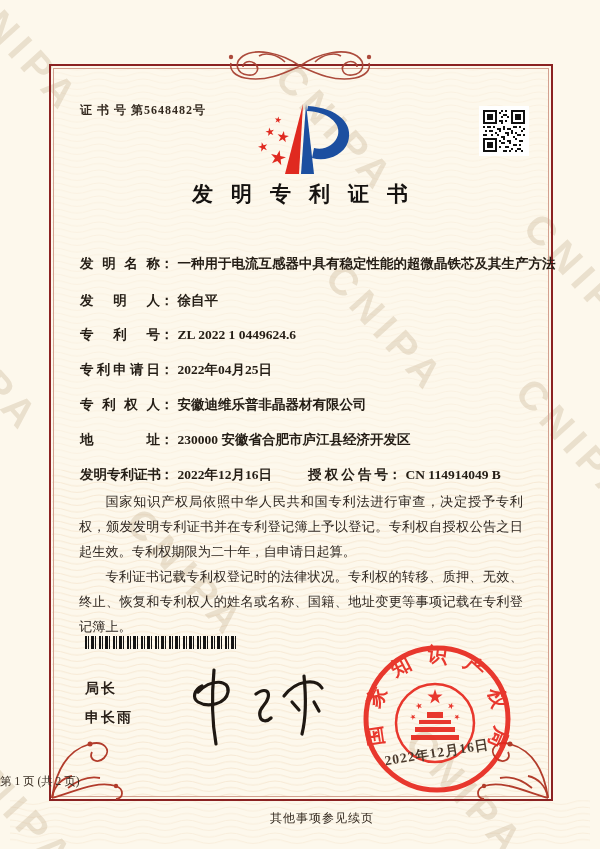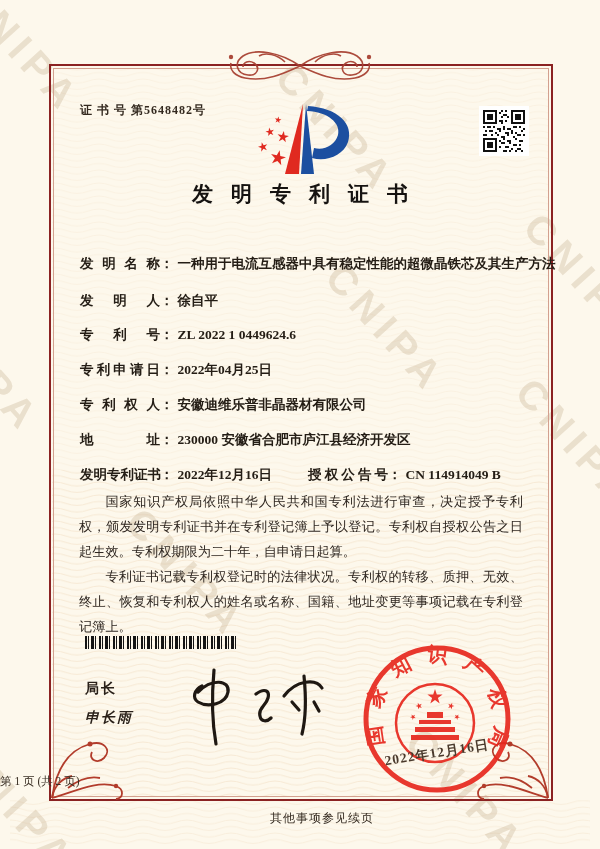--- a/index.html
+++ b/index.html
@@ -48,21 +48,21 @@
   .paras p{margin:0;text-indent:2em;}
   .barcode{
     position:absolute;left:85px;top:636px;width:154px;height:13px;
     background:repeating-linear-gradient(90deg,
       #141414 0 2px,transparent 2px 3px,
       #141414 3px 4px,transparent 4px 6px,
       #141414 6px 9px,transparent 9px 10px,
       #141414 10px 11px,transparent 11px 14px);
   }
   .signer-title{position:absolute;left:85px;top:680px;font-size:14px;font-weight:bold;color:#2a211a;letter-spacing:2px;}
-  .signer-name{position:absolute;left:85px;top:709px;font-size:14px;font-weight:bold;color:#2a211a;letter-spacing:2px;font-style:italic;}
+  .signer-name{position:absolute;left:85px;top:709px;font-size:14px;font-weight:bold;color:#2a211a;letter-spacing:2px;}
   .page-footer{position:absolute;left:0;right:0;top:774px;font-size:11.5px;color:#3a2f24;}
   .cont-note{position:absolute;left:0;right:0;top:810px;text-align:center;font-size:12px;color:#33291f;letter-spacing:1px;padding-left:44px;}
 </style>
 </head>
 <body>
 
 <svg class="waves" width="600" height="849">
   <defs>
     <pattern id="wv" width="44" height="6.5" patternUnits="userSpaceOnUse">
       <path d="M0,3 Q11,-1 22,3 T44,3" fill="none" stroke="#ecd0ad" stroke-width="0.9"></path>

